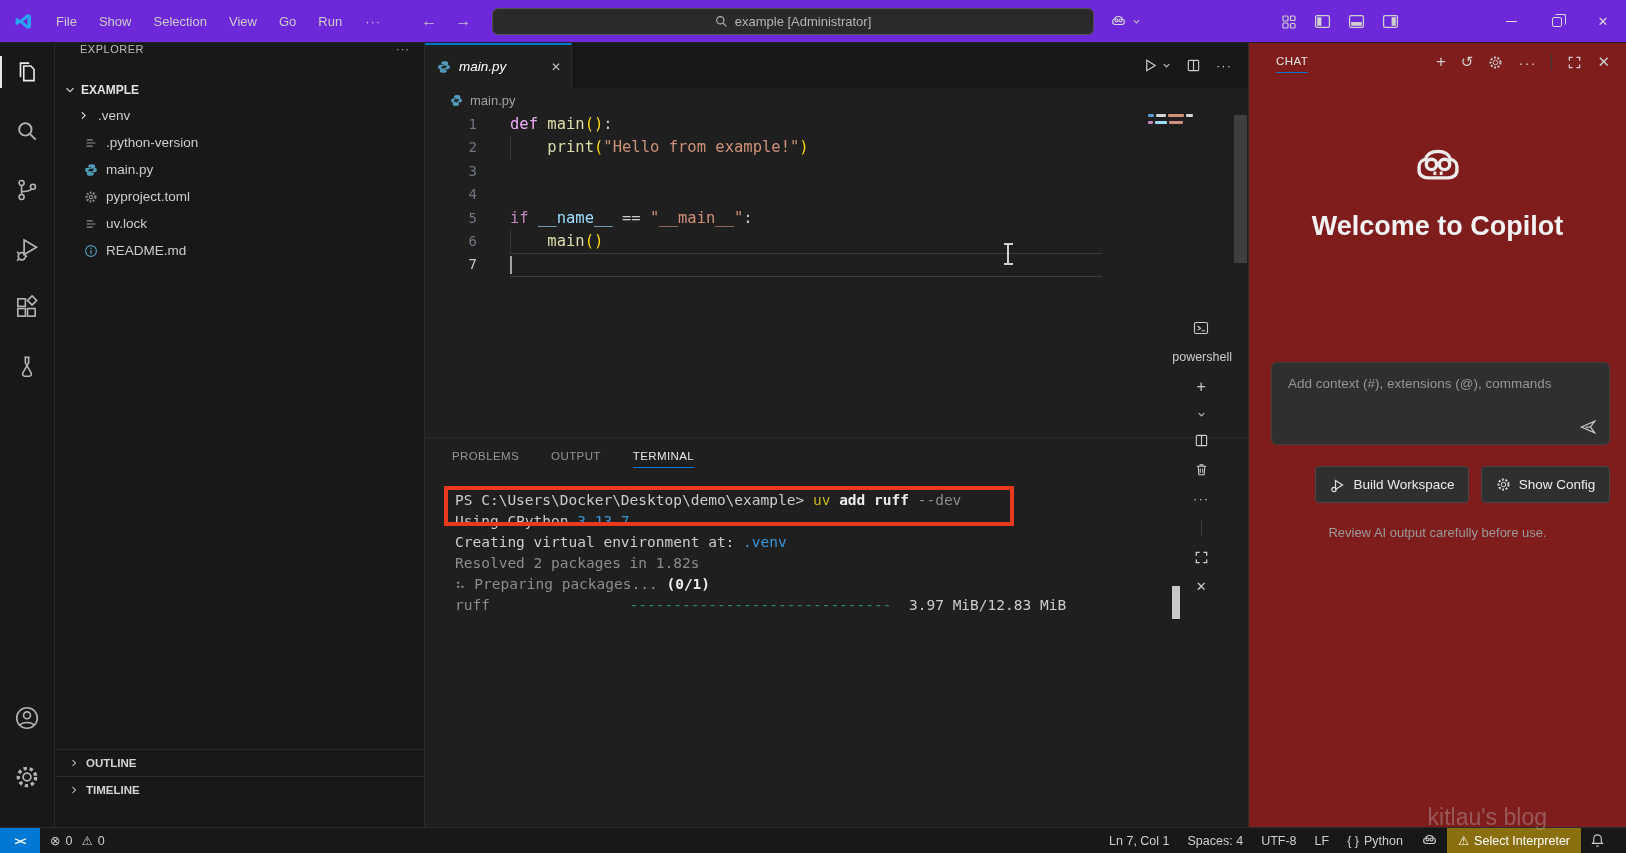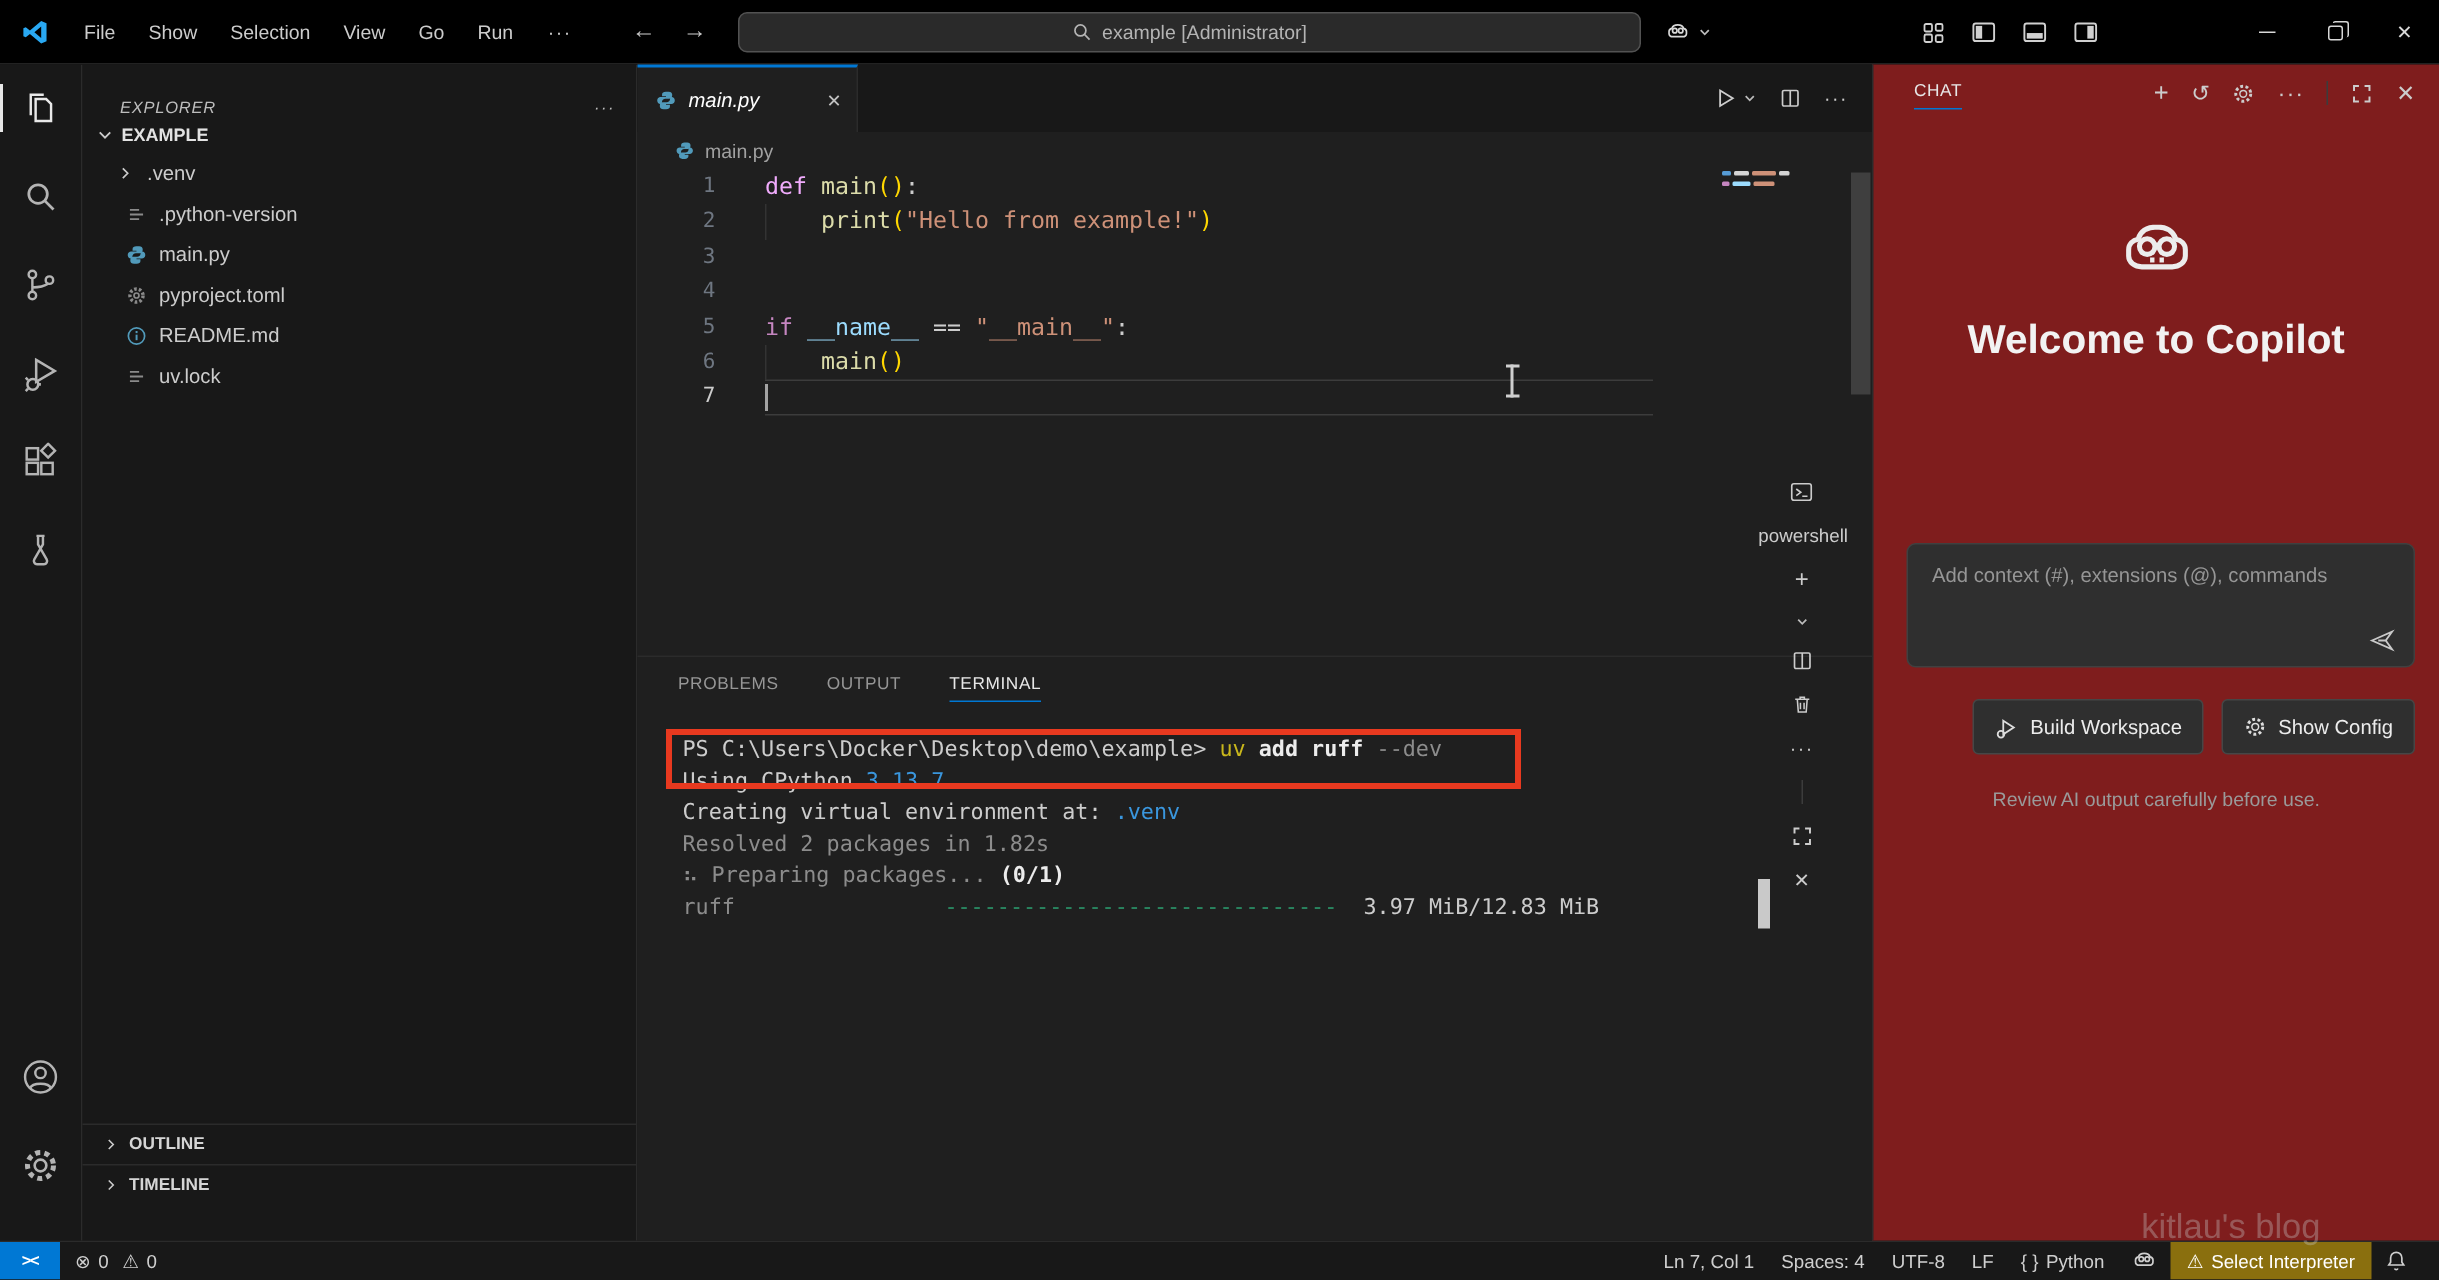--- a/index.html
+++ b/index.html
@@ -1,21 +1,21 @@
 <!DOCTYPE html>
 <html><head>
 <meta charset="utf-8">
 <style>
   * { margin:0; padding:0; box-sizing:border-box; }
   html,body { width:1626px; height:853px; }
   body { background:#181818; color:#cccccc; font-family:"Liberation Sans", sans-serif; overflow:hidden; position:relative; font-size:13px; }
   svg { display:block; }
 
   
-  .titlebar { height:43px; background:#000000; display:flex; align-items:center; position:relative; border-bottom:1px solid #222; }
+  .titlebar { height:43px; background:#6d28d9; display:flex; align-items:center; position:relative; border-bottom:1px solid #222; }
   .tb-left { display:flex; align-items:center; padding-left:14px; gap:2px; }
   .logo { margin-right:10px; }
   .menus { display:flex; }
   .menu-item { padding:4px 11px; color:#cccccc; border-radius:5px; }
   .menu-ellipsis { padding:0 10px; letter-spacing:1px; color:#cccccc; }
   .nav-arrows { display:flex; gap:18px; margin-left:28px; font-size:16px; color:#c5c5c5; }
   .searchbox { position:absolute; left:492px; top:8px; width:602px; height:27px; background:#2a2a2a; border:1px solid #525252; border-radius:6px; display:flex; align-items:center; justify-content:center; gap:7px; color:#b4b4b4; font-size:13px; }
   .copilot-tb { position:absolute; left:1110px; top:0; height:43px; display:flex; align-items:center; gap:5px; }
   .layout-icons { position:absolute; left:1281px; top:0; height:43px; display:flex; align-items:center; gap:17px; }
   .win-controls { position:absolute; right:0; top:0; height:43px; display:flex; }
@@ -29,21 +29,21 @@
 
   
   .activitybar { width:55px; background:#181818; border-right:1px solid #2b2b2b; display:flex; flex-direction:column; align-items:center; padding-top:5px; }
   .ab-icon { width:55px; height:48px; margin-bottom:11px; display:flex; align-items:center; justify-content:center; position:relative; }
   .ab-icon.active:before { content:""; position:absolute; left:0; top:8px; bottom:8px; width:2px; background:#e7e7e7; }
   .ab-spacer { flex:1; }
   .ab-bottom { margin-bottom:26px; }
 
   
   .sidebar { width:370px; background:#181818; border-right:1px solid #2b2b2b; display:flex; flex-direction:column; }
-  .sidebar-header { height:35px; display:flex; align-items:flex-end; justify-content:space-between; padding:0 14px 0 25px; color:#bdbdbd; font-size:11px; letter-spacing:.5px;font-style:italic; }
+  .sidebar-header { height:35px; display:flex; align-items:flex-start; justify-content:space-between; padding:0 14px 0 25px; color:#bdbdbd; font-size:11px; letter-spacing:.5px; }
   .section-header { height:24px; display:flex; align-items:center; gap:4px; padding-left:8px; font-weight:bold; font-size:12px; color:#e2e2e2; }
   .file-row { height:27px; display:flex; align-items:center; gap:8px; padding-left:29px; font-size:13.5px; color:#cccccc; }
   .file-row.folder { padding-left:22px; }
   .sidebar-bottom { margin-top:auto; }
   .bottom-section { height:27px; border-top:1px solid #2b2b2b; display:flex; align-items:center; gap:6px; padding-left:13px; font-weight:bold; font-size:11.5px; color:#d5d5d5; }
   .bottom-pad { height:24px; }
 
   
   .editor-region { flex:1; min-width:0; background:#1f1f1f; display:flex; flex-direction:column; position:relative; }
   .tabbar { height:45px; background:#181818; display:flex; justify-content:space-between; }
@@ -282,31 +282,31 @@
         </div>
         <div class="file-row">
           <svg width="14" height="14" viewBox="0 0 16 16">
             <circle cx="8" cy="8" r="5" fill="none" stroke="#8a8a8a" stroke-width="2.6" stroke-dasharray="2 1.6"></circle>
             <circle cx="8" cy="8" r="1.9" fill="none" stroke="#8a8a8a" stroke-width="1.3"></circle>
           </svg>
           <span>pyproject.toml</span>
         </div>
         <div class="file-row">
           <svg width="14" height="14" viewBox="0 0 16 16">
+            <path d="M3 4.5h7M3 8h10M3 11.5h7" stroke="#8a8a8a" stroke-width="1.4"></path>
+          </svg>
+          <span>uv.lock</span>
+        </div>
+        <div class="file-row">
+          <svg width="14" height="14" viewBox="0 0 16 16">
             <circle cx="8" cy="8" r="6.2" fill="none" stroke="#519aba" stroke-width="1.3"></circle>
             <rect x="7.3" y="7" width="1.5" height="4.2" fill="#519aba"></rect>
             <rect x="7.3" y="4.2" width="1.5" height="1.6" fill="#519aba"></rect>
           </svg>
           <span>README.md</span>
-        </div>
-        <div class="file-row">
-          <svg width="14" height="14" viewBox="0 0 16 16">
-            <path d="M3 4.5h7M3 8h10M3 11.5h7" stroke="#8a8a8a" stroke-width="1.4"></path>
-          </svg>
-          <span>uv.lock</span>
         </div>
       </div>
     <div class="sidebar-bottom">
       <div class="bottom-section">
         <svg width="12" height="12" viewBox="0 0 16 16">
             <path d="M6 4l4 4-4 4" fill="none" stroke="#cccccc" stroke-width="1.4"></path>
           </svg>
         <span>OUTLINE</span>
       </div>
       <div class="bottom-section">

